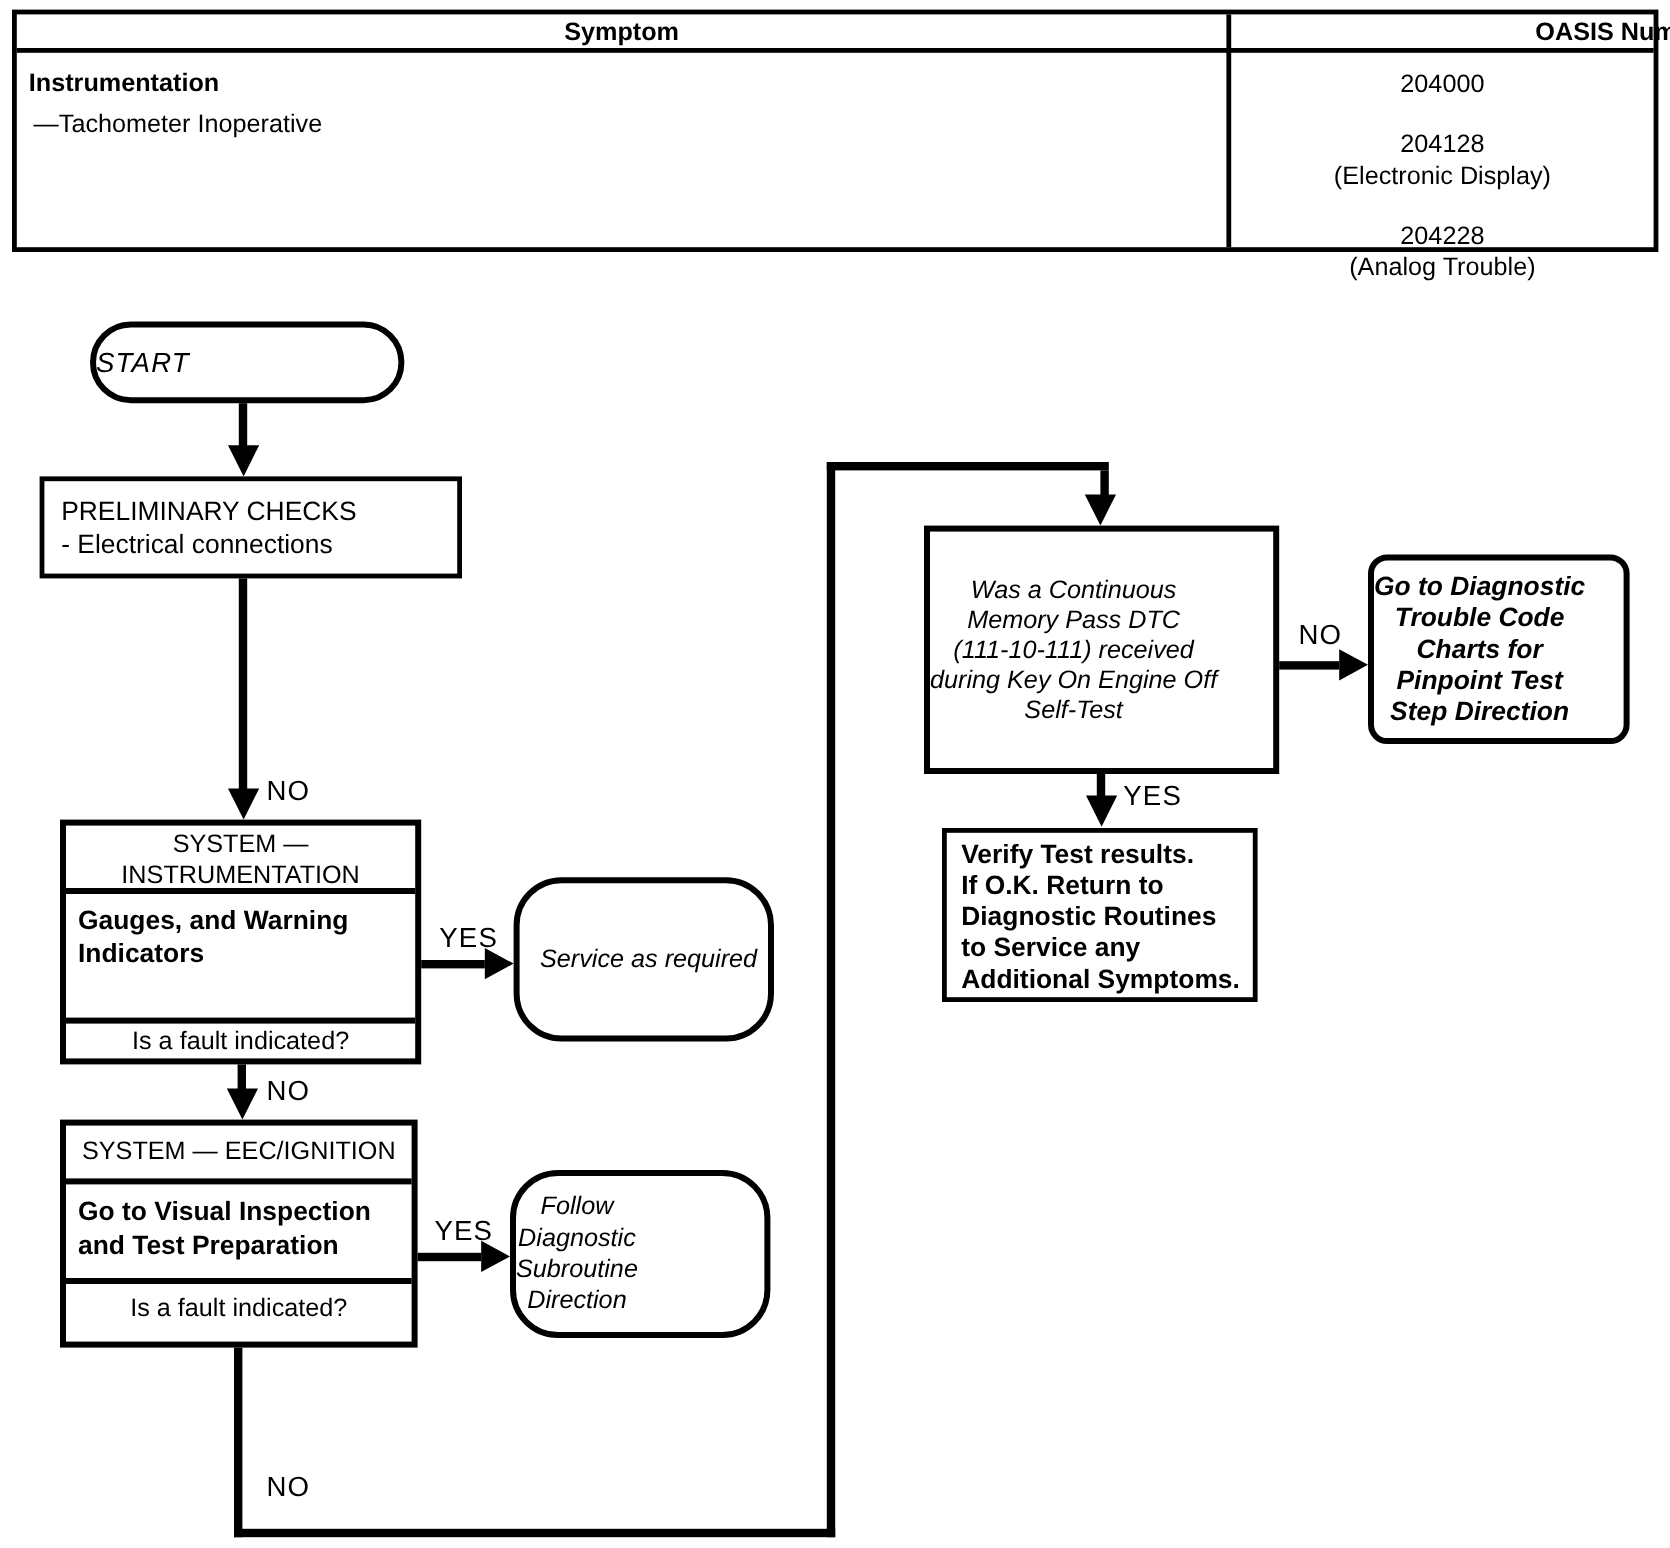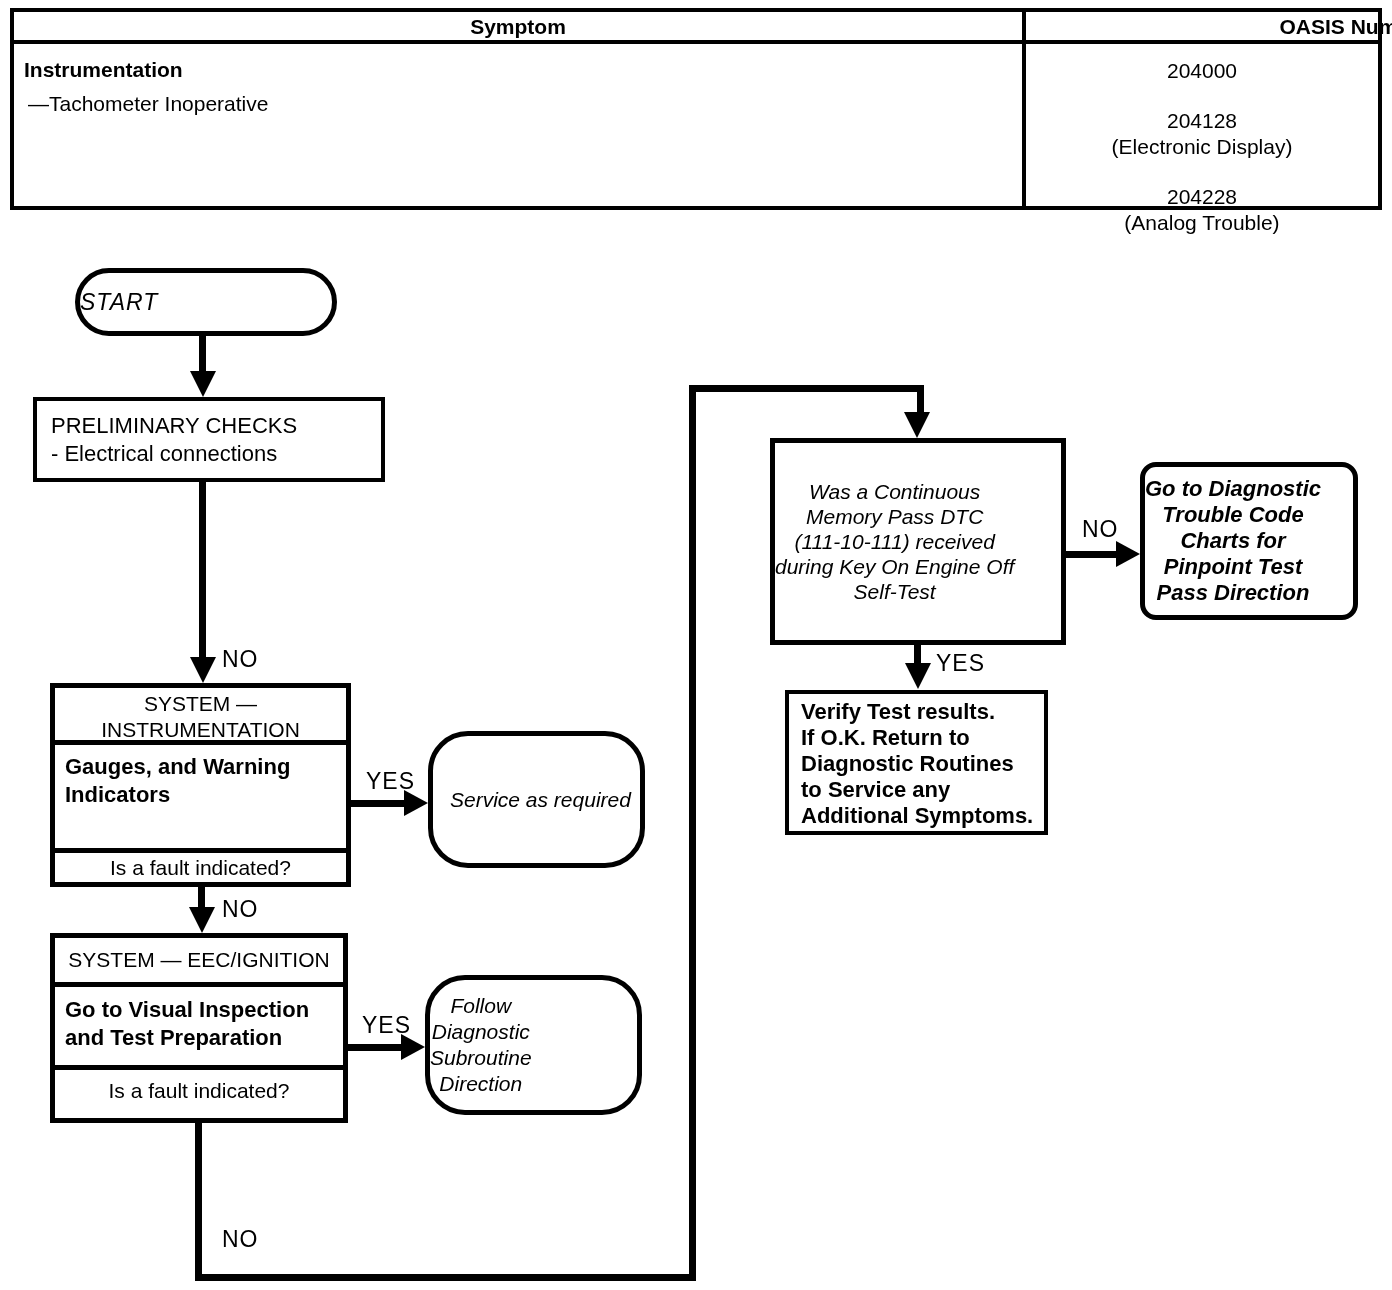--- a/index.html
+++ b/index.html
@@ -164,21 +164,21 @@
 <div class="ln" style="left:1066px;top:551px;width:50px;height:7px;"></div>
 <div class="ah-right" style="left:1116px;top:541px;"></div>
 <div class="lbl" style="left:1082px;top:516px;">NO</div>
 
 <div class="node center" id="dtc-box">
   <div>
     <div>Go to Diagnostic</div>
     <div>Trouble Code</div>
     <div>Charts for</div>
     <div>Pinpoint Test</div>
-    <div>Pass Direction</div>
+    <div>Step Direction</div>
   </div>
 </div>
 
 <div class="ln" style="left:914px;top:645px;width:7px;height:22px;"></div>
 <div class="ah-down" style="left:905px;top:663px;"></div>
 <div class="lbl" style="left:936px;top:650px;">YES</div>
 
 <div class="node" id="verify-box">
   <div>Verify Test results.</div>
   <div>If O.K. Return to</div>

